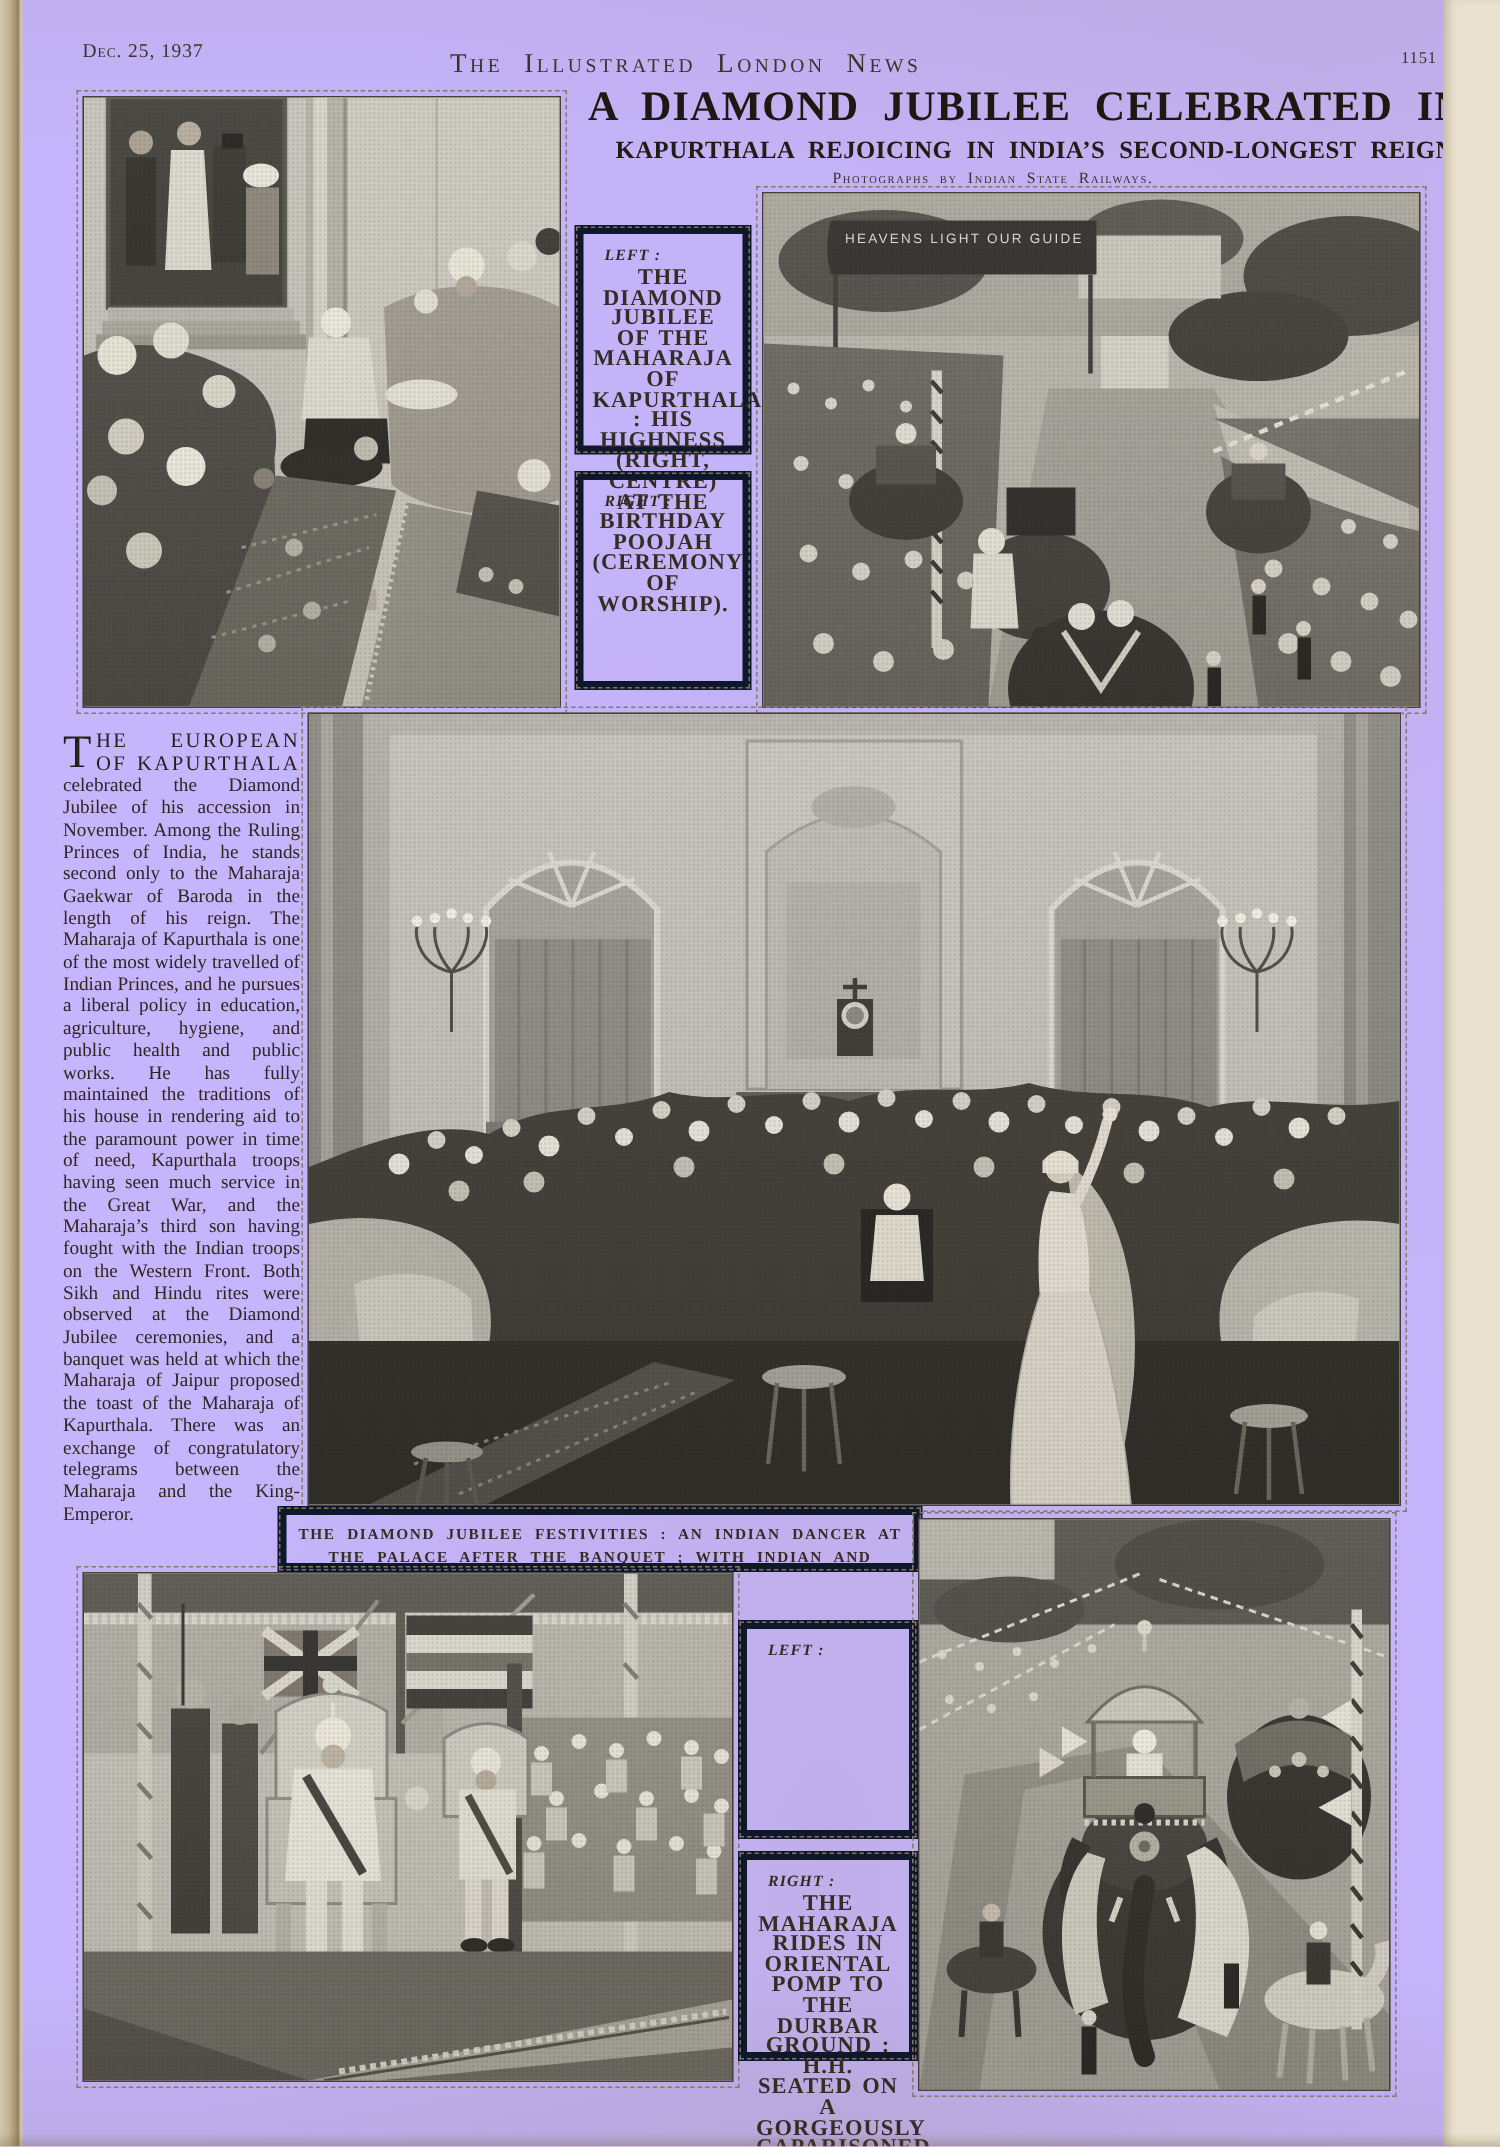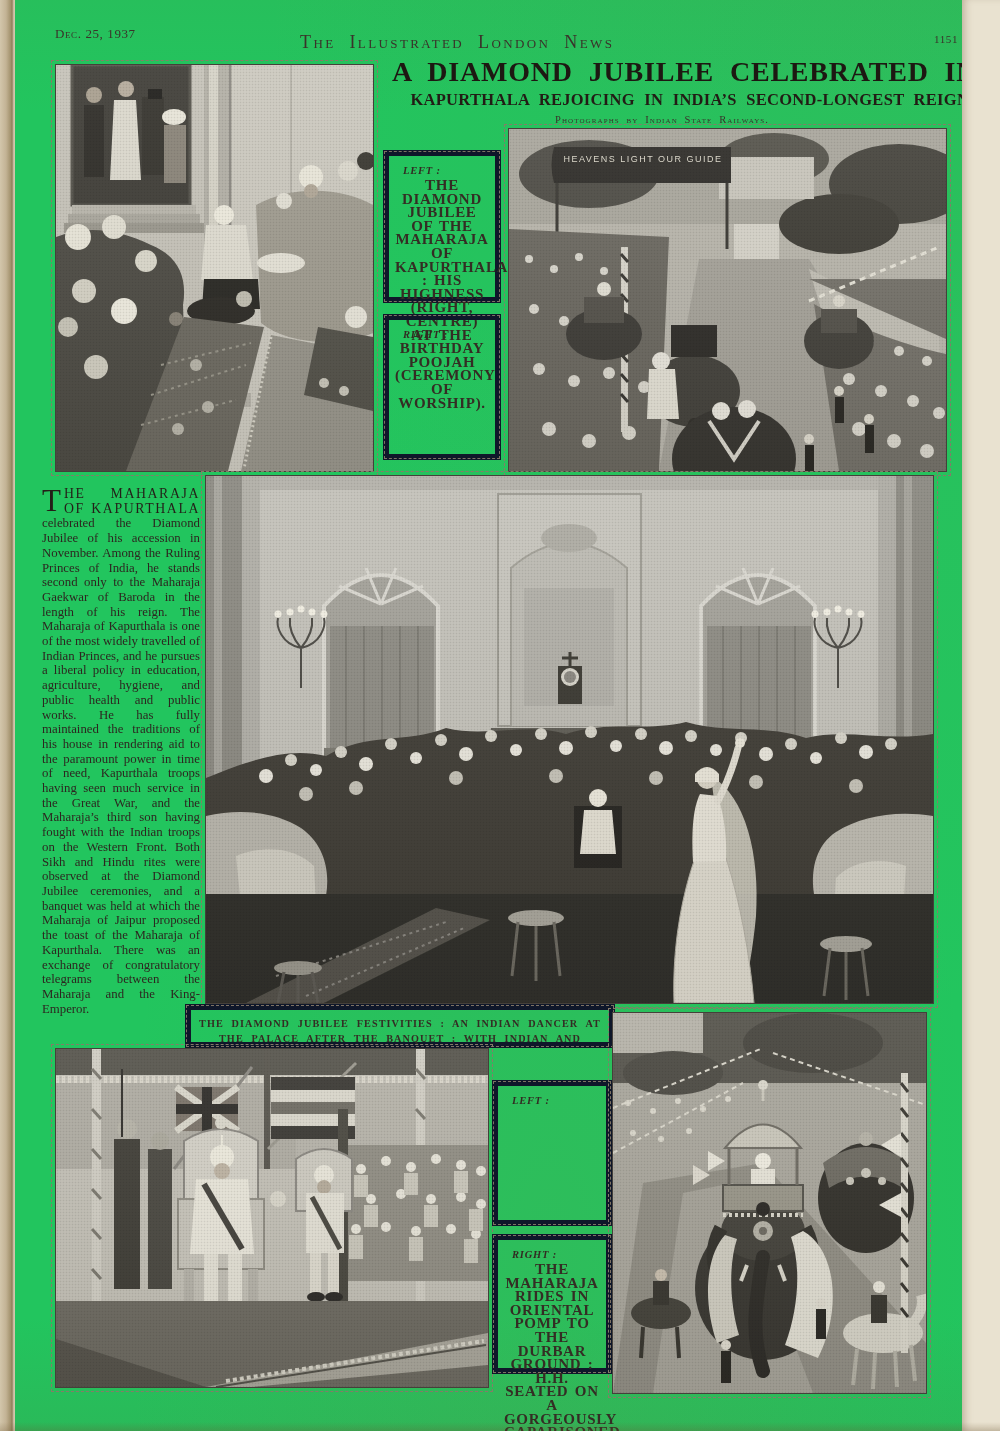--- a/index.html
+++ b/index.html
@@ -1,17 +1,17 @@
 <!DOCTYPE html>
 <html><head>
 <meta charset="utf-8">
 <style>
   html,body{margin:0;padding:0;}
   body{width:1000px;height:1431px;background:#cfc2aa;font-family:"Liberation Serif","DejaVu Serif",serif;}
-  .page{position:relative;width:1000px;height:1431px;background:#22c55e;overflow:hidden;color:#2b251d;}
+  .page{position:relative;width:1000px;height:1431px;background:#c4b5fd;overflow:hidden;color:#2b251d;}
   .paper-tint{position:absolute;inset:0;pointer-events:none;
     background:
       radial-gradient(ellipse at 55% 88%, rgba(151,117,62,.10), transparent 55%),
       radial-gradient(ellipse at 88% 4%, rgba(150,120,70,.08), transparent 50%),
       linear-gradient(180deg, rgba(120,95,55,.06), rgba(0,0,0,0) 8%, rgba(0,0,0,0) 92%, rgba(110,85,45,.10));}
   .edge-left{position:absolute;left:0;top:0;width:15px;height:100%;
     background:linear-gradient(90deg,#d3c6ab 0%,#c3b395 40%,#a2916c 72%,#8f7d5b 80%,#c8ba9e 90%,#d6cab4 100%);}
   .edge-right{position:absolute;left:962px;top:0;width:38px;height:100%;background:#e9e2d0;
     box-shadow:inset 6px 0 8px -4px rgba(90,70,40,.35);}
   .edge-bottom{position:absolute;left:0;bottom:0;width:100%;height:9px;
@@ -210,21 +210,21 @@
   <div class="capbox" style="left:383px;top:150px;width:118px;height:153px;">
     <span class="cap-lead">LEFT :</span>
     <span class="cap-body">THE DIAMOND JUBILEE OF THE MAHARAJA OF KAPURTHALA : HIS HIGHNESS (RIGHT, CENTRE) AT THE BIRTHDAY POOJAH (CEREMONY OF WORSHIP).</span>
   </div>
 
   <div class="capbox" style="left:383px;top:314px;width:118px;height:146px;">
     <span class="cap-lead">RIGHT :</span>
   </div>
 
   <div class="article">
-    <span class="dropcap">T</span><span class="art-open">HE MAHARAJA OF KAPURTHALA</span>
+    <span class="dropcap">T</span><span class="art-open">HE EUROPEAN OF KAPURTHALA</span>
     <span class="art-body">celebrated the Diamond Jubilee of his accession in November. Among the Ruling Princes of India, he stands second only to the Maharaja Gaekwar of Baroda in the length of his reign. The Maharaja of Kapurthala is one of the most widely travelled of Indian Princes, and he pursues a liberal policy in education, agriculture, hygiene, and public health and public works. He has fully maintained the traditions of his house in rendering aid to the paramount power in time of need, Kapurthala troops having seen much service in the Great War, and the Maharaja’s third son having fought with the Indian troops on the Western Front. Both Sikh and Hindu rites were observed at the Diamond Jubilee ceremonies, and a banquet was held at which the Maharaja of Jaipur proposed the toast of the Maharaja of Kapurthala. There was an exchange of congratulatory telegrams between the Maharaja and the King-Emperor.</span>
   </div>
 
   <div class="photo" style="left:205px;top:475px;width:727px;height:527px;">
     <svg viewBox="0 0 727 527" preserveAspectRatio="none">
       <rect width="727" height="527" fill="#c3c1b9"></rect>
       <rect width="727" height="14" fill="#b3b1a9"></rect>
       <rect x="0" y="0" width="36" height="527" fill="#8b8981"></rect>
         <rect x="8" y="0" width="8" height="527" fill="#a5a39b"></rect>
       <rect x="690" y="0" width="37" height="527" fill="#8a8880"></rect>

